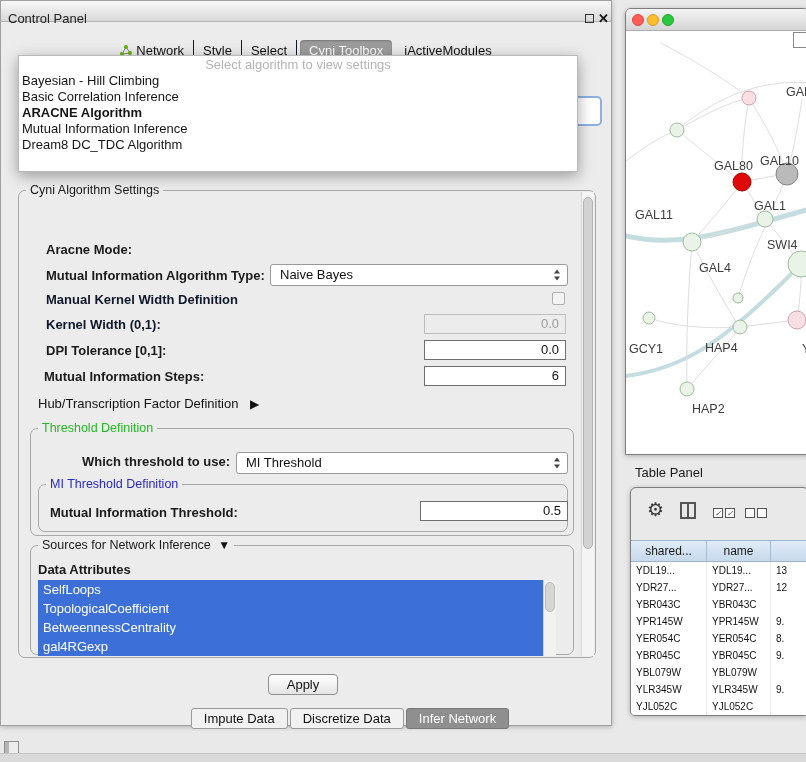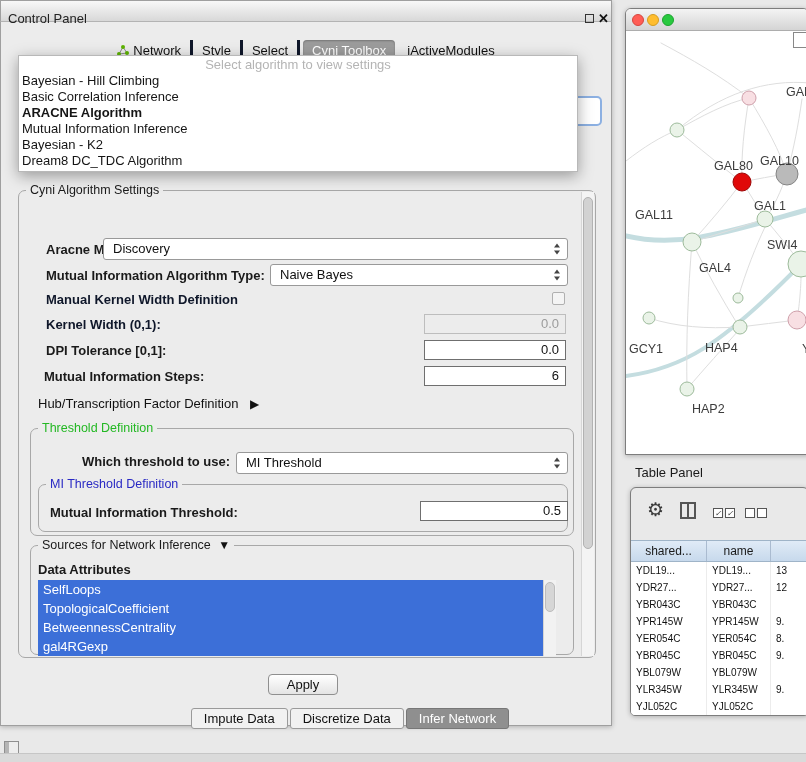--- a/index.html
+++ b/index.html
@@ -13,21 +13,21 @@
     border:1px solid #9f9f9f; box-shadow:0 1px 5px rgba(0,0,0,.25); }
   #cp-titlebar { left:0; top:8; width:612px; height:22px;
     background:linear-gradient(#f8f8f8,#d8d8d8); border:1px solid #9f9f9f; border-bottom:1px solid #b3b3b3; }
   #cp-title { left:8px; top:8px; height:22px; line-height:22px; font-size:13px; color:#222; }
   .restore-box { left:585px; top:14px; width:9px; height:9px; border:1.5px solid #333; background:transparent; }
   #cp-close { left:598px; top:11px; font-size:13px; font-weight:bold; color:#111; line-height:16px; }
 
   
   #cp-tabs { left:1px; top:38px; width:610px; height:24px; display:flex; justify-content:center; align-items:center; }
   .tab { display:flex; align-items:center; gap:4px; font-size:13px; color:#111;
-    padding:3px 9px; border-right:3px solid #0f172a; white-space:nowrap; }
+    padding:3px 9px; border-right:1px solid #0f172a; white-space:nowrap; }
   .tab:last-child { border-right:none; }
   .tab.sel { background:#9c9c9c; color:#fff; border-radius:4px; border-right:none; margin:0 3px;
     box-shadow:inset 0 1px 2px rgba(0,0,0,.25); }
 
   
   #combo-fragment { left:556px; top:96px; width:46px; height:30px; background:#fff;
     border:2px solid #8cb0e2; border-radius:5px; z-index:4; }
 
   
   #algo-popup { left:18px; top:55px; width:560px; height:117px; background:#fff;
@@ -165,35 +165,30 @@
   </div>
 
   <div class="abs" id="combo-fragment"></div>
 
   <div class="abs" id="algo-popup">
     <div class="popup-header">Select algorithm to view settings</div>
     <div class="popup-item">Bayesian - Hill Climbing</div>
     <div class="popup-item">Basic Correlation Inference</div>
     <div class="popup-item sel">ARACNE Algorithm</div>
     <div class="popup-item">Mutual Information Inference</div>
-    <div class="popup-item">Bayesian - K2</div>
     <div class="popup-item">Dream8 DC_TDC Algorithm</div>
   </div>
 
   <div class="groupbox" id="gb-settings">
     <span class="gb-title">Cyni Algorithm Settings</span>
   </div>
   <div class="abs" id="settings-scrollbar"></div>
   <div class="abs" id="settings-thumb"></div>
 
   <span class="lbl" style="left:46px; top:242px;">Aracne Mode:</span>
-  <div class="combo" style="left:103px; top:238px; width:465px;">
-    <span>Discovery</span>
-    <span class="spin"></span>
-  </div>
   <span class="lbl" style="left:46px; top:268px;">Mutual Information Algorithm Type:</span>
   <div class="combo" style="left:270px; top:264px; width:298px;">
     <span>Naive Bayes</span>
     <span class="spin"></span>
   </div>
   <span class="lbl dis" style="left:46px; top:292px;">Manual Kernel Width Definition</span>
   <span class="checkbox" style="left:552px; top:292px;"></span>
   <span class="lbl dis" style="left:46px; top:317px;">Kernel Width (0,1):</span>
   <div class="field dis" style="left:424px; top:314px; width:142px;">0.0</div>
   <span class="lbl" style="left:46px; top:343px;">DPI Tolerance [0,1]:</span>

